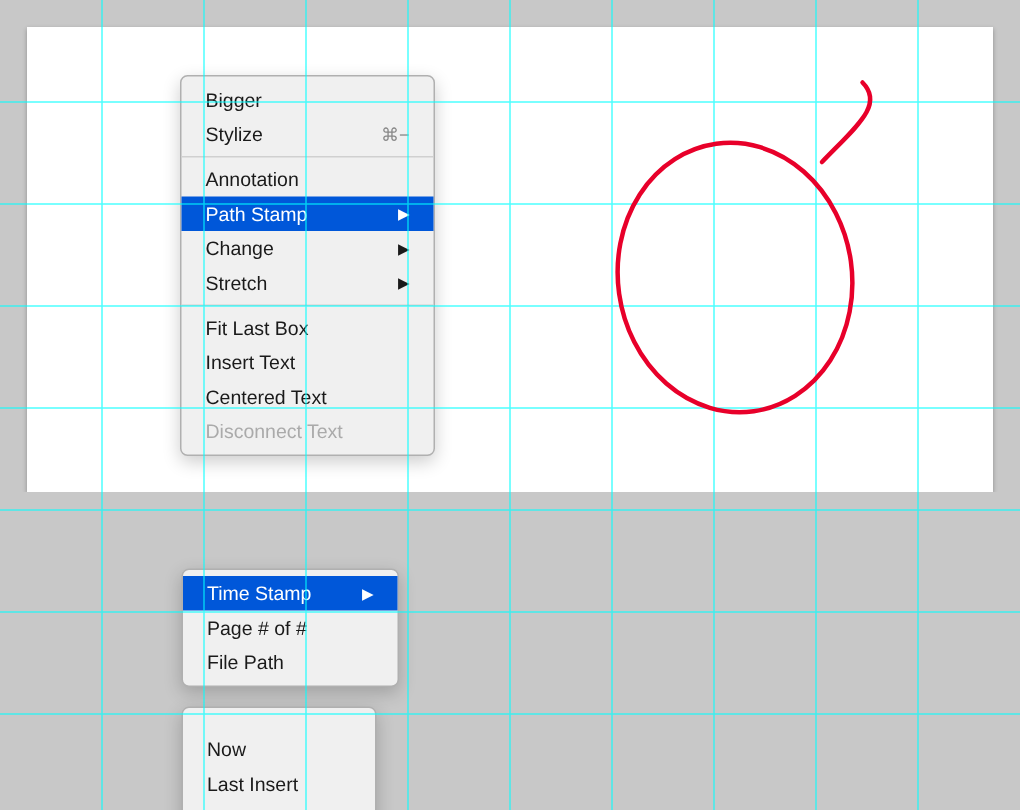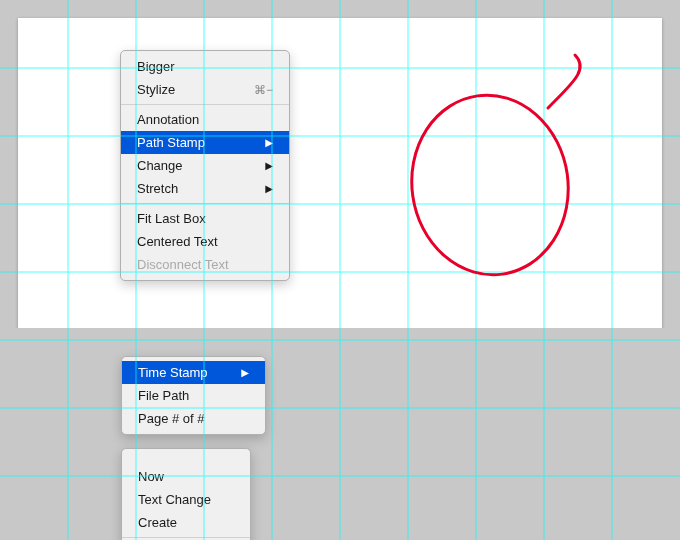--- a/index.html
+++ b/index.html
@@ -161,46 +161,49 @@
     </div>
     <div class="menu-item">
       <span>Stretch</span>
       <span class="arrow">▶</span>
     </div>
     <div class="menu-separator"></div>
     <div class="menu-item">
       <span>Fit Last Box</span>
     </div>
     <div class="menu-item">
+      <span>Insert Text</span>
+    </div>
+    <div class="menu-item">
       <span>Centered Text</span>
     </div>
     <div class="menu-item disabled">
       <span>Disconnect Text</span>
     </div>
   </div>
 
   <div class="menu-secondary">
     <div class="menu-item active">
       <span>Time Stamp</span>
       <span class="arrow">▶</span>
     </div>
     <div class="menu-item">
+      <span>Page # of #</span>
+    </div>
+    <div class="menu-item">
       <span>File Path</span>
     </div>
-    <div class="menu-item">
-      <span>Page # of #</span>
-    </div>
   </div>
 
   <div class="menu-tertiary">
     <div class="menu-item">
       <span>Now</span>
     </div>
     <div class="menu-item">
-      <span>Text Change</span>
+      <span>Last Insert</span>
     </div>
     <div class="menu-item">
       <span>Create</span>
     </div>
     <div class="menu-separator"></div>
   </div>
 </div>
 
 <svg class="grid-svg" xmlns="http://www.w3.org/2000/svg">
 

